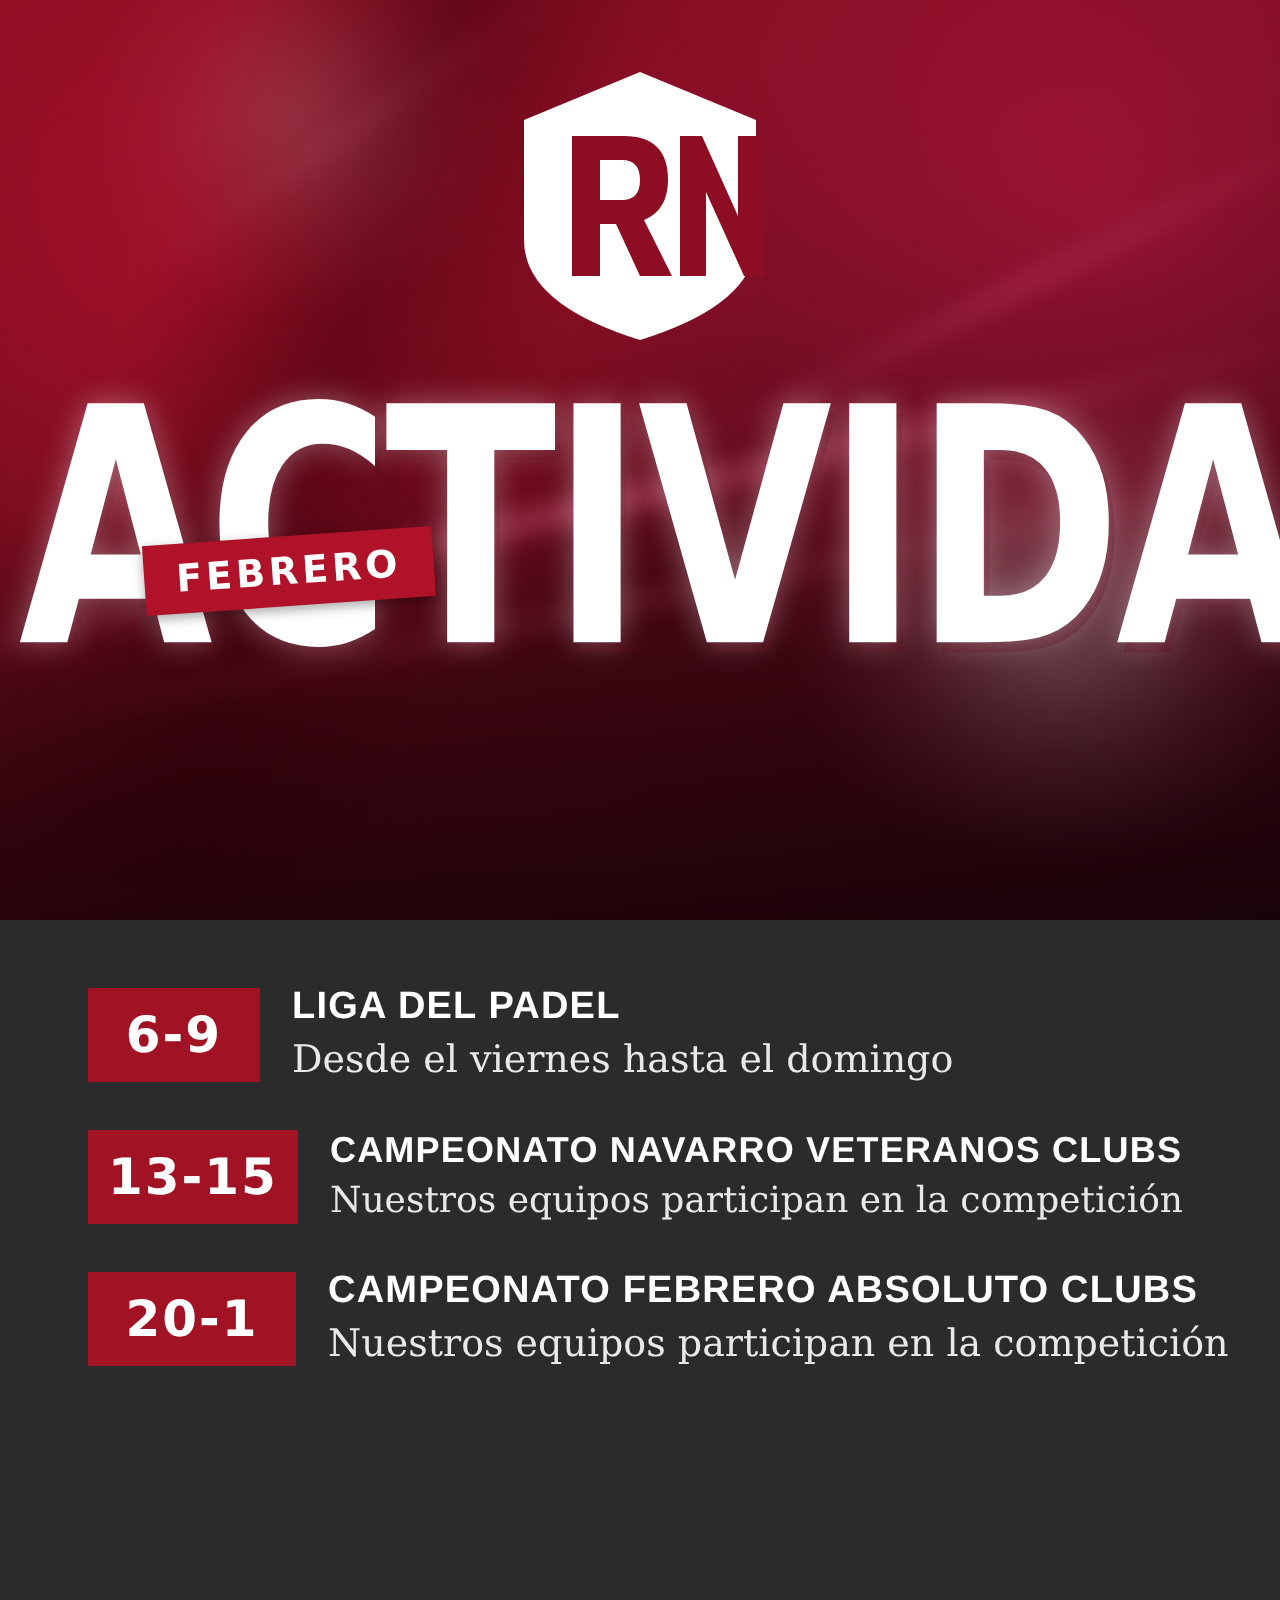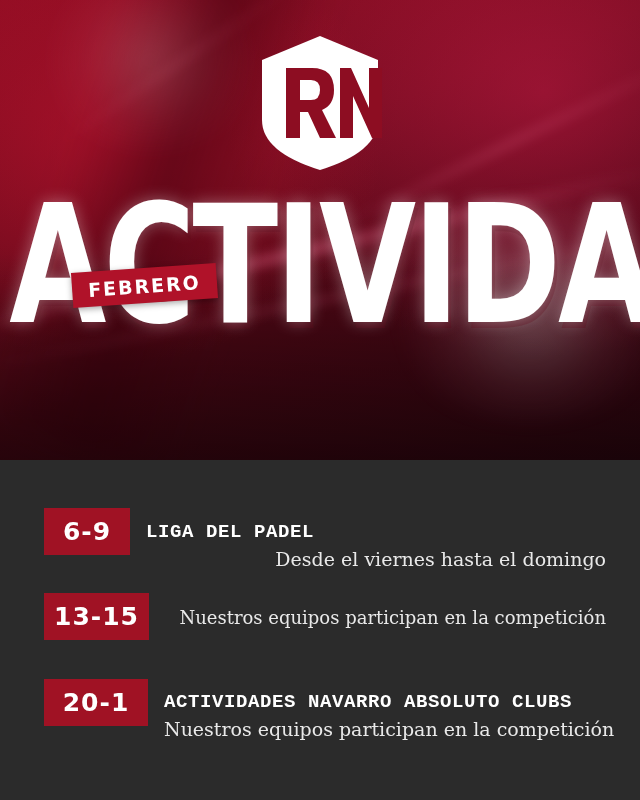--- a/index.html
+++ b/index.html
@@ -122,36 +122,34 @@
     font-family: "DejaVu Sans", sans-serif;
     font-weight: 700;
     font-size: 25px;
     letter-spacing: 1px;
     text-align: center;
     padding: 9px 10px;
   }
   .row-text { flex: 1 1 auto; }
   .row-title {
     color: #ffffff;
-    font-family: Liberation Mono, monospace;
+    font-family: Liberation Sans, sans-serif;
     font-weight: 700;
     font-size: 19px;
     letter-spacing: .6px;
     line-height: 1.25;
     white-space: nowrap;
-    margin-top: 29px;
   }
   .row-sub {
     color: #e9e9e9;
     font-family: "DejaVu Serif", serif;
     font-size: 19px;
     line-height: 1.3;
     margin-top: 2px;
     white-space: nowrap;
-    text-align: right;
   }
   .row.r2 .date-chip { min-width: 104px; text-align: right; }
   .row.r2 .row-title { font-size: 18px; }
   .row.r2 .row-sub { font-size: 18px; }
   .row.r3 .date-chip { min-width: 104px; }
 </style>
 </head>
 <body>
 
 <div class="poster">
@@ -188,26 +186,27 @@
       <div class="date-chip">6-9</div>
       <div class="row-text">
         <div class="row-title">LIGA DEL PADEL</div>
         <div class="row-sub">Desde el viernes hasta el domingo</div>
       </div>
     </div>
 
     <div class="row r2">
       <div class="date-chip">13-15</div>
       <div class="row-text">
+        <div class="row-title">CAMPEONATO NAVARRO VETERANOS CLUBS</div>
         <div class="row-sub">Nuestros equipos participan en la competición</div>
       </div>
     </div>
 
     <div class="row r3">
       <div class="date-chip">20-1</div>
       <div class="row-text">
-        <div class="row-title">ACTIVIDADES NAVARRO ABSOLUTO CLUBS</div>
+        <div class="row-title">CAMPEONATO FEBRERO ABSOLUTO CLUBS</div>
         <div class="row-sub">Nuestros equipos participan en la competición</div>
       </div>
     </div>
 
   </div>
 </div>
 
 </body></html>

